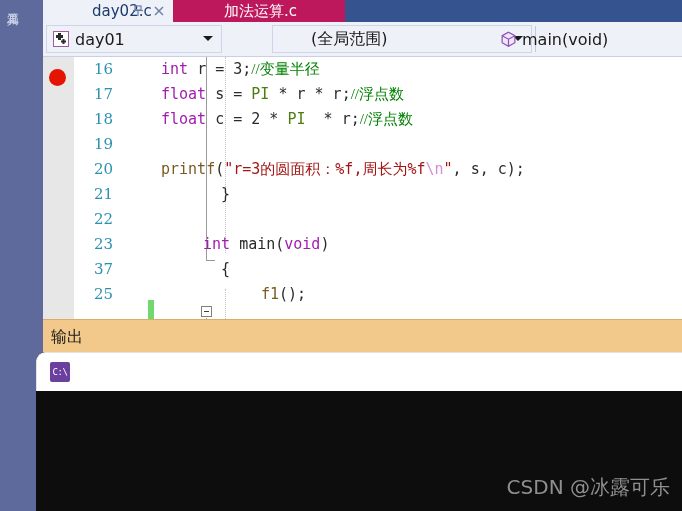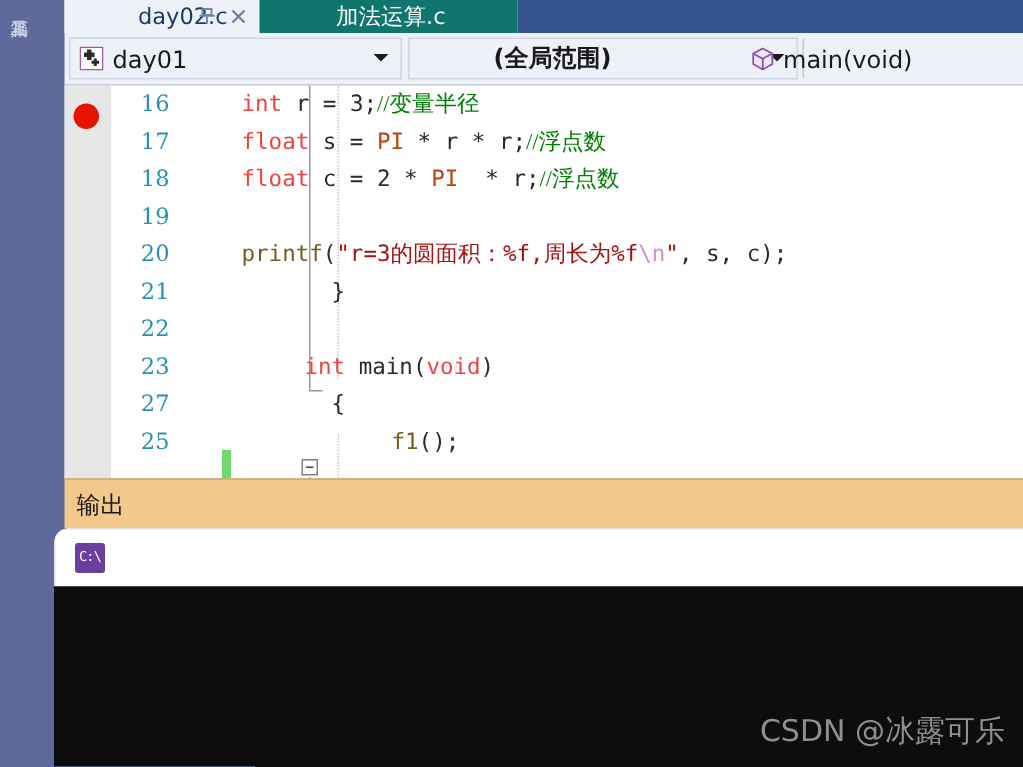--- a/index.html
+++ b/index.html
@@ -67,21 +67,21 @@
     display: flex; align-items: center; justify-content: center;
   }
   .tab-close {
     position: absolute; left: 108px; top: 3px;
     width: 15px; height: 15px;
     color: #6b7fa8; font-size: 14px;
     display: flex; align-items: center; justify-content: center;
   }
   .tab-selected {
     left: 130px; width: 172px;
-    background: #0f766e;
+    background: #be185d;
     color: #ffffff;
     padding-left: 8px;
   }
   .tabstrip-rest {
     position: absolute; left: 302px; top: 0;
     width: 380px; height: 22px;
     background: #35538f;
   }
 
   
@@ -93,36 +93,36 @@
     border-bottom: 1px solid #c8d0e2;
     box-sizing: border-box;
   }
   .combo {
     position: absolute; top: 3px; height: 28px;
     background: #eef1f8;
     border: 1px solid #cdd6e8;
     box-sizing: border-box;
     display: flex; align-items: center;
   }
-  .combo-project { left: 3px; width: 222px; }
+  .combo-project { left: 3px; width: 176px; }
   .combo-scope   { left: 229px; width: 260px; }
   .combo-member  { left: 451px; width: 231px; border: none; background: transparent; }
   .combo-icon {
     width: 20px; height: 18px;
     margin-left: 4px; margin-right: 4px;
     display: flex; align-items: center; justify-content: center;
     flex: none;
   }
   .combo-text {
     font-size: 16px; color: #1a1a1a;
     font-family: "DejaVu Sans", sans-serif;
     white-space: nowrap;
     overflow: hidden;
   }
-  .combo-scope .combo-text { margin-left: 56px; font-weight: bold; }
+  .combo-scope .combo-text { margin-left: 38px; }
   .combo-arrow {
     position: absolute; right: 8px; top: 10px;
     width: 0; height: 0;
     border-left: 5px solid transparent;
     border-right: 5px solid transparent;
     border-top: 5px solid #1a1a1a;
   }
   .navbar-divider {
     position: absolute; left: 492px; top: 4px;
     width: 1px; height: 26px; background: #c0c9dd;
@@ -167,22 +167,22 @@
     text-align: right;
     color: #2b91af;
     font-family: "DejaVu Serif", serif;
     font-size: 15px;
   }
   .ctext {
     position: absolute; left: 118px;
     white-space: pre;
     font-family: "DejaVu Sans Mono", monospace;
   }
-  .kw   { color: #ef4444; }
-  .macro{ color: #c2410c; }
+  .kw   { color: #a21caf; }
+  .macro{ color: #4d7c0f; }
   .cmt  { color: #008000; font-family: Liberation Serif, serif; }
   .str  { color: #a31515; }
   .esc  { color: #d18fd1; }
   .plain{ color: #2b2b2b; }
   .fn   { color: #7a5c20; }
   .id   { color: #2b2b2b; }
   .paren{ color: #2b2b2b; }
 
   
   .iguide {
@@ -366,21 +366,21 @@
 
     <div class="code-lines">
         <div class="cline"><span class="lno">16</span><span class="ctext" style="left: 118px;"><span class="kw">int</span><span class="plain"> </span><span class="id">r</span><span class="plain"> = </span><span class="plain">3</span><span class="plain">;</span><span class="cmt">//变量半径</span></span></div>
         <div class="cline"><span class="lno">17</span><span class="ctext" style="left: 118px;"><span class="kw">float</span><span class="plain"> </span><span class="id">s</span><span class="plain"> = </span><span class="macro">PI</span><span class="plain"> * </span><span class="id">r</span><span class="plain"> * </span><span class="id">r</span><span class="plain">;</span><span class="cmt">//浮点数</span></span></div>
         <div class="cline"><span class="lno">18</span><span class="ctext" style="left: 118px;"><span class="kw">float</span><span class="plain"> </span><span class="id">c</span><span class="plain"> = </span><span class="plain">2</span><span class="plain"> * </span><span class="macro">PI</span><span class="plain">  * </span><span class="id">r</span><span class="plain">;</span><span class="cmt">//浮点数</span></span></div>
         <div class="cline"><span class="lno">19</span><span class="ctext" style="left: 118px;"></span></div>
         <div class="cline"><span class="lno">20</span><span class="ctext" style="left: 118px;"><span class="fn">printf</span><span class="paren">(</span><span class="str">"r=3的圆面积：%f,周长为%f</span><span class="esc">\n</span><span class="str">"</span><span class="plain">, </span><span class="id">s</span><span class="plain">, </span><span class="id">c</span><span class="paren">);</span></span></div>
         <div class="cline"><span class="lno">21</span><span class="ctext" style="left: 178px;"><span class="plain">}</span></span></div>
         <div class="cline"><span class="lno">22</span><span class="ctext" style="left: 118px;"></span></div>
         <div class="cline"><span class="lno">23</span><span class="ctext" style="left: 160px;"><span class="kw">int</span><span class="plain"> </span><span class="plain">main</span><span class="paren">(</span><span class="kw">void</span><span class="paren">)</span></span></div>
-        <div class="cline"><span class="lno">27</span><span class="ctext" style="left: 178px;"><span class="plain">{</span></span></div>
+        <div class="cline"><span class="lno">37</span><span class="ctext" style="left: 178px;"><span class="plain">{</span></span></div>
         <div class="cline"><span class="lno">25</span><span class="ctext" style="left: 218px;"><span class="fn">f1</span><span class="paren">();</span></span></div>
       </div>
   </div>
 
   <div class="output-pane">
     <div class="output-title">输出</div>
   </div>
 
   <div class="console">
     <div class="console-titlebar">

